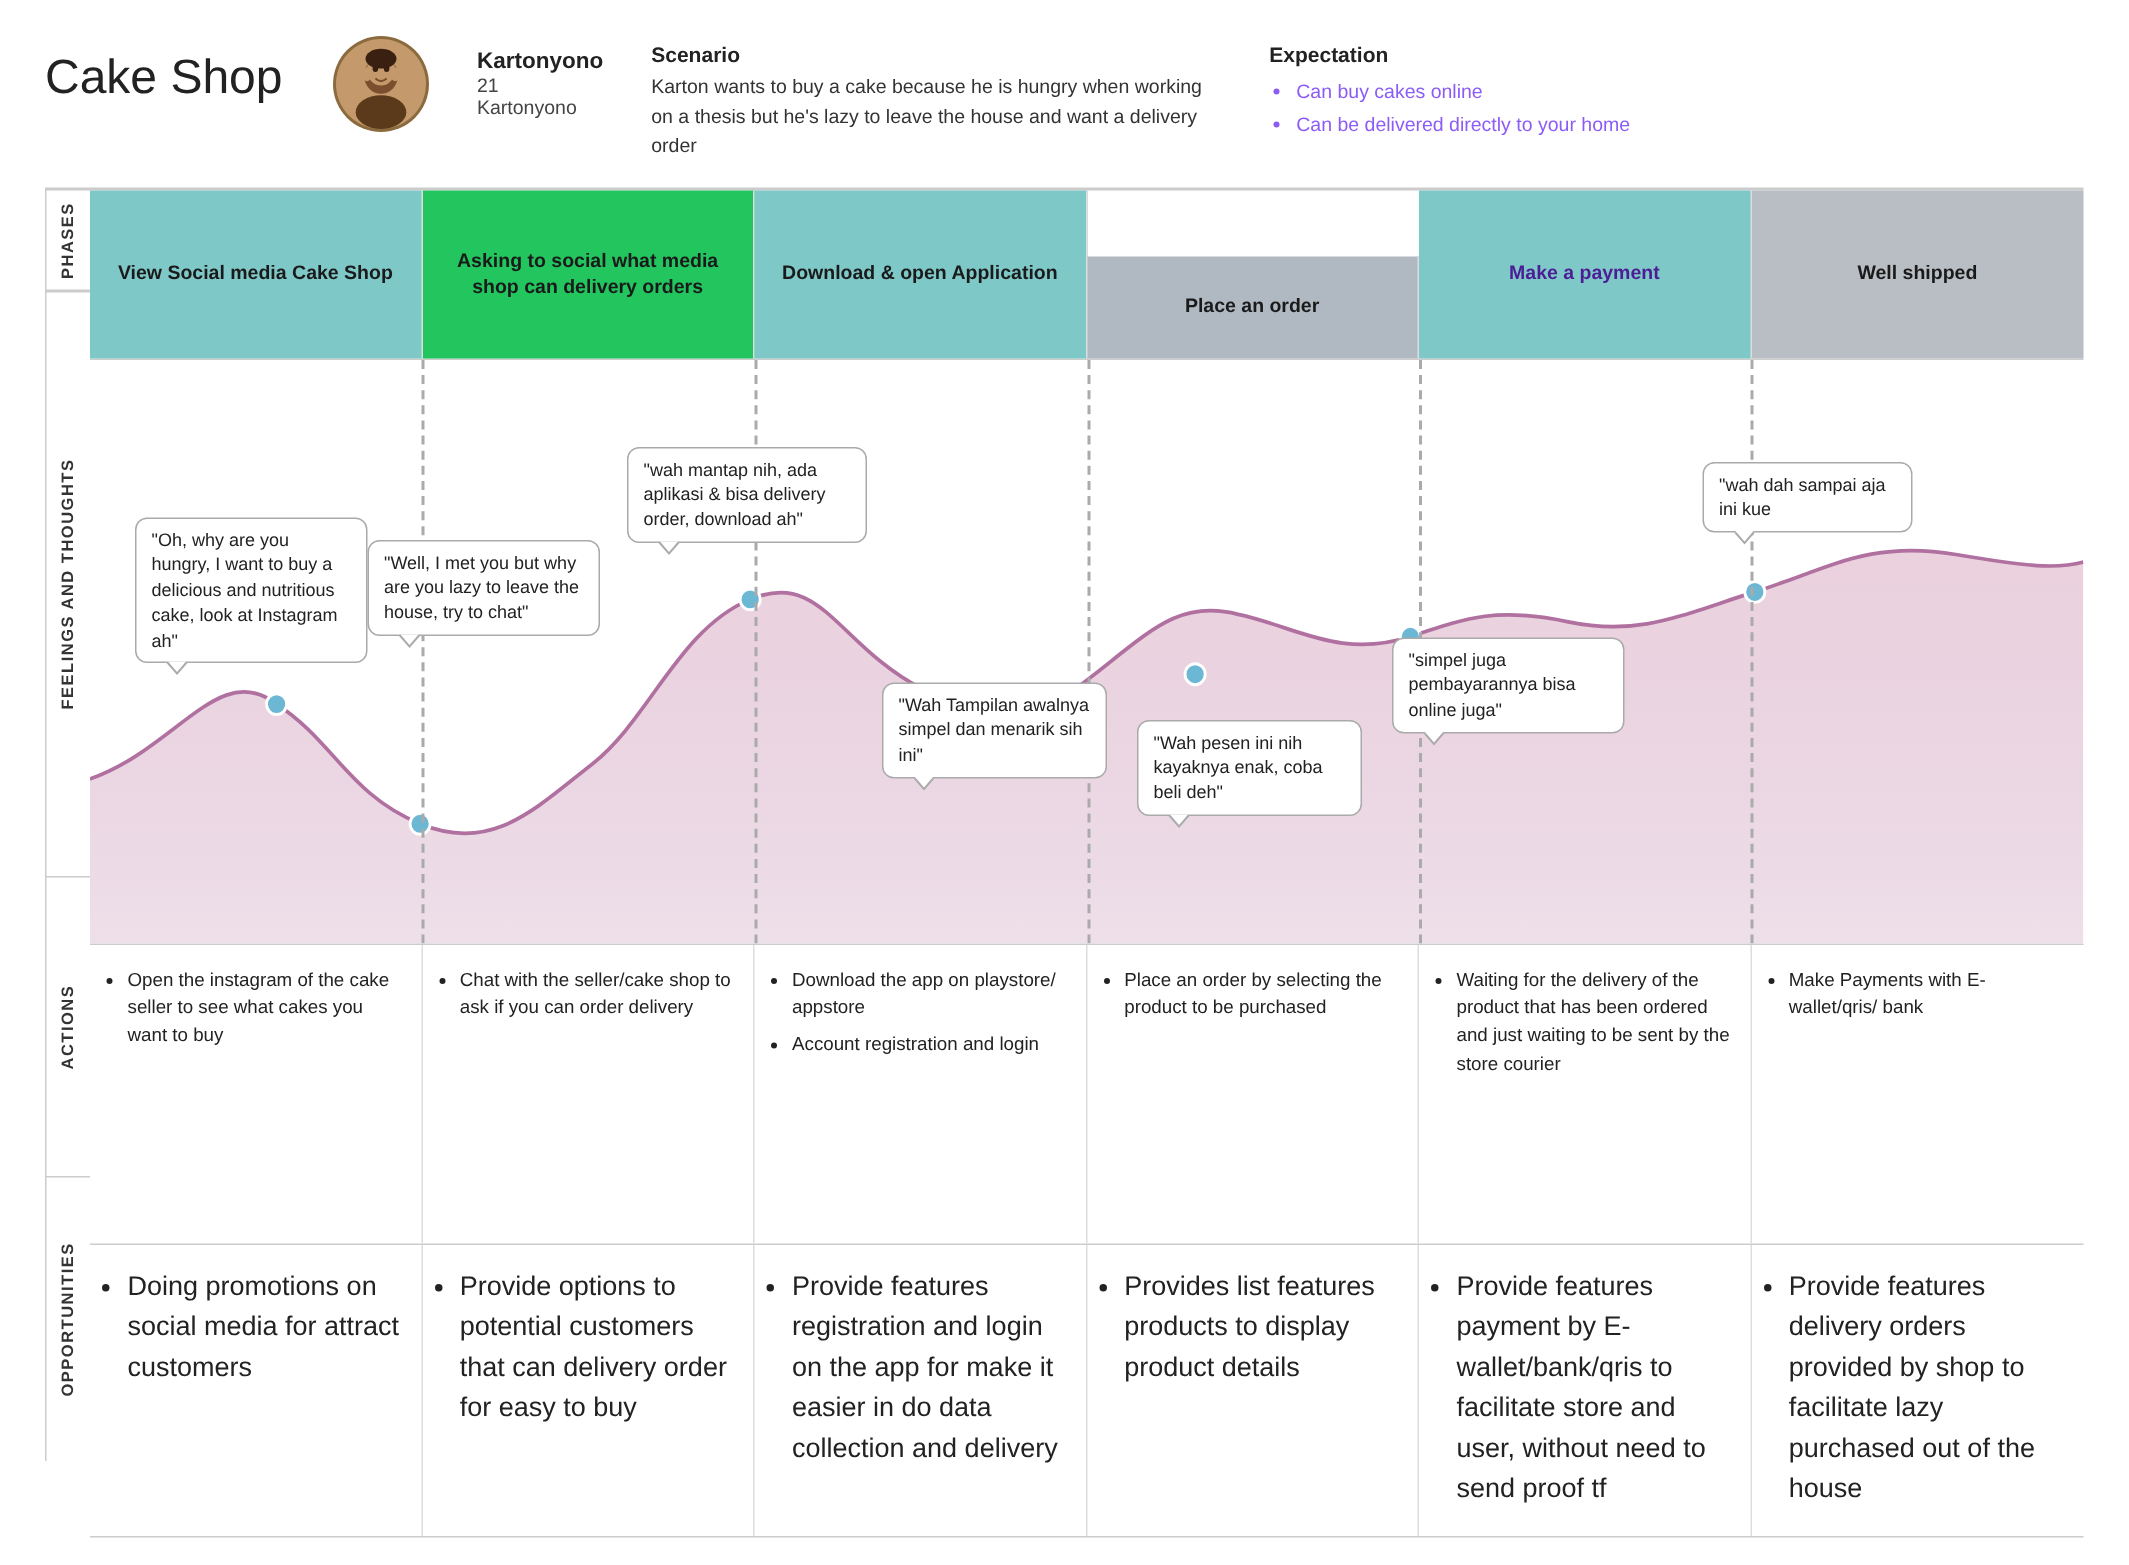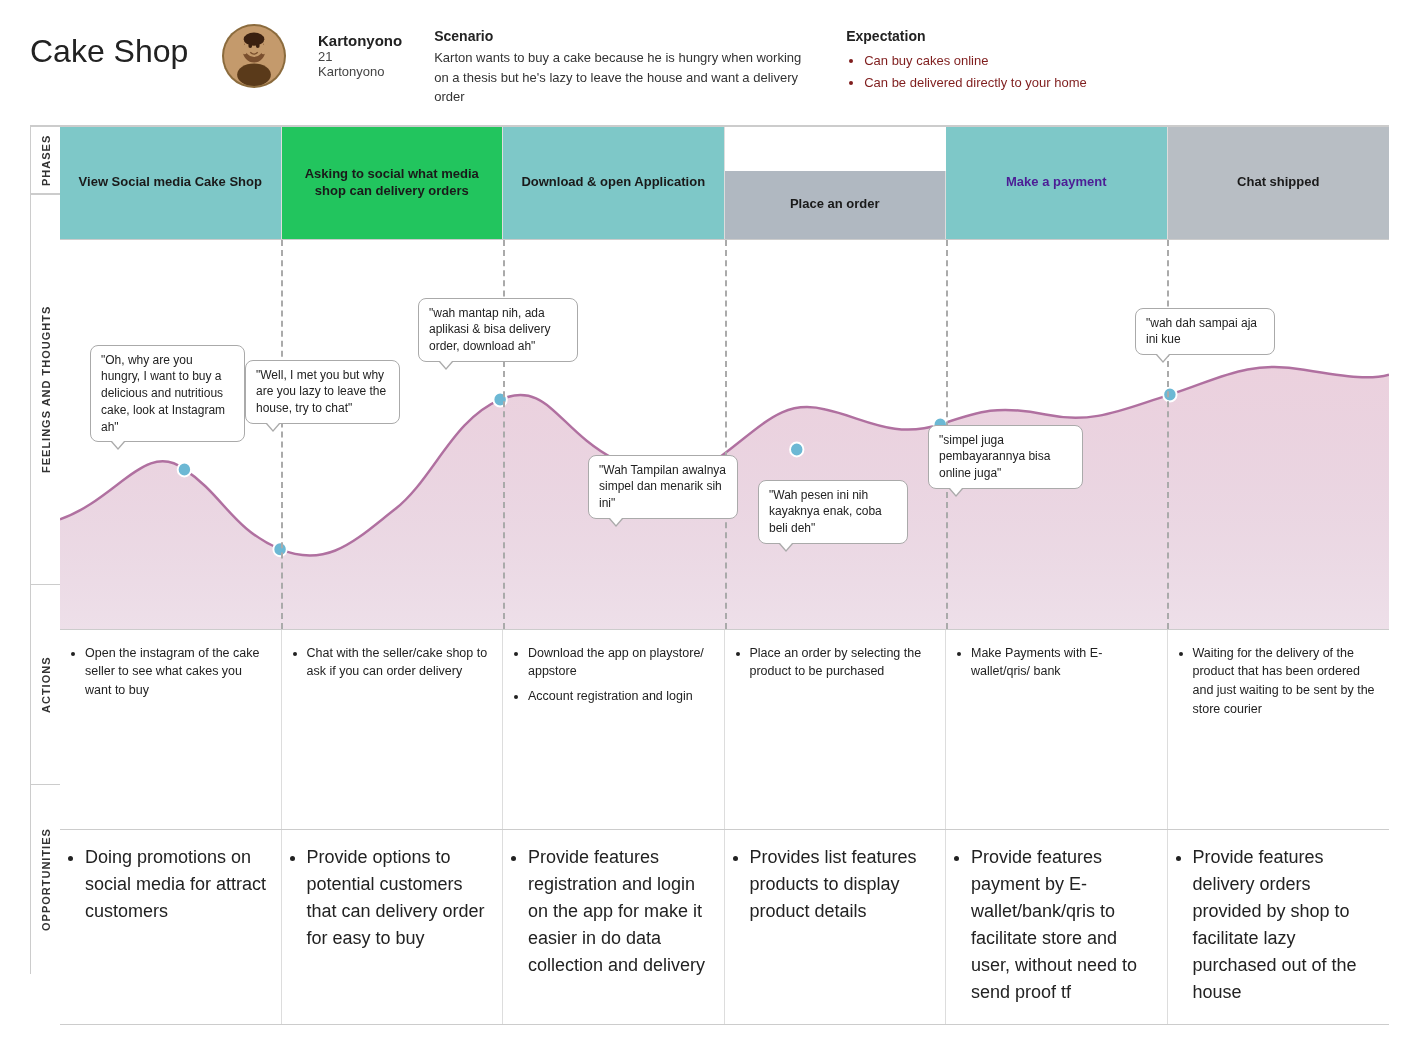--- a/index.html
+++ b/index.html
@@ -55,21 +55,21 @@
     }
     .header-scenario .label { font-weight: 700; font-size: 14px; margin-bottom: 4px; }
     .header-scenario .text { font-size: 13px; line-height: 1.5; color: #333; }
     .header-expectation {
       flex: 1;
       padding-top: 4px;
       max-width: 300px;
     }
     .header-expectation .label { font-weight: 700; font-size: 14px; margin-bottom: 6px; }
     .header-expectation ul { list-style: disc; padding-left: 18px; }
-    .header-expectation ul li { font-size: 13px; line-height: 1.7; color: #7f1d1d; }
+    .header-expectation ul li { font-size: 13px; line-height: 1.7; color: #8b5cf6; }
 
     
     .main-grid {
       display: flex;
       margin-top: 0;
     }
 
     
     .row-labels {
       display: flex;
@@ -282,21 +282,21 @@
         <div class="phase-cell phase-teal3">
           <span>Download &amp; open Application</span>
         </div>
         <div class="phase-cell phase-gray">
           <span>Place an order</span>
         </div>
         <div class="phase-cell phase-teal4">
           <span>Make a payment</span>
         </div>
         <div class="phase-cell phase-gray2">
-          <span>Chat shipped</span>
+          <span>Well shipped</span>
         </div>
       </div>
 
       <div class="feelings-row">
 
         <svg class="feelings-wave" viewBox="0 0 1389 390" preserveAspectRatio="none" xmlns="http://www.w3.org/2000/svg">
           <defs>
             <linearGradient id="waveGrad" x1="0" y1="0" x2="0" y2="1">
               <stop offset="0%" stop-color="#E8C9D8" stop-opacity="0.85"></stop>
               <stop offset="100%" stop-color="#D4B0C8" stop-opacity="0.4"></stop>
@@ -387,26 +387,26 @@
             <li>Account registration and login</li>
           </ul>
         </div>
         <div class="action-cell">
           <ul>
             <li>Place an order by selecting the product to be purchased</li>
           </ul>
         </div>
         <div class="action-cell">
           <ul>
+            <li>Waiting for the delivery of the product that has been ordered and just waiting to be sent by the store courier</li>
+          </ul>
+        </div>
+        <div class="action-cell">
+          <ul>
             <li>Make Payments with E-wallet/qris/ bank</li>
-          </ul>
-        </div>
-        <div class="action-cell">
-          <ul>
-            <li>Waiting for the delivery of the product that has been ordered and just waiting to be sent by the store courier</li>
           </ul>
         </div>
       </div>
 
       <div class="opportunities-row">
         <div class="opportunity-cell">
           <ul>
             <li>Doing promotions on social media for attract customers</li>
           </ul>
         </div>

